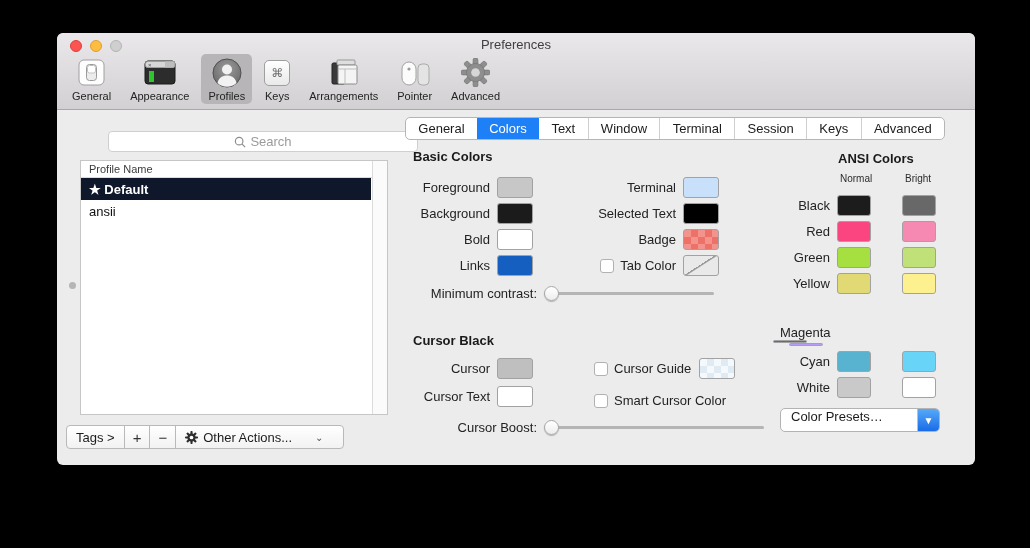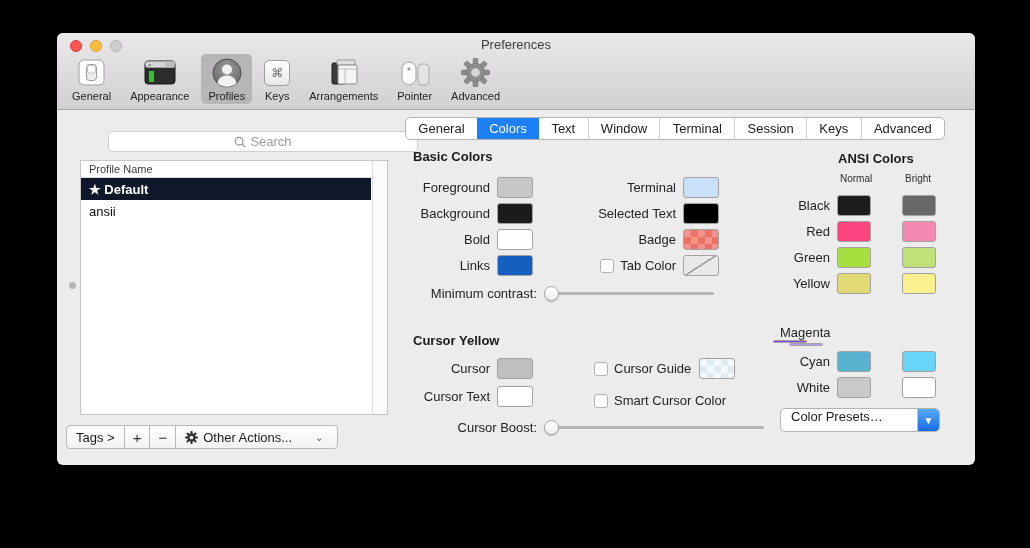--- a/index.html
+++ b/index.html
@@ -51,21 +51,21 @@
   .prow.selected { background:#0f172a; color:#fff;font-weight:bold; }
   .pane-dot { position:absolute; left:12px; top:249px; width:7px; height:7px;
               border-radius:50%; background:#b5b5b5; }
 
   .lfooter { position:absolute; left:9px; top:392px; display:flex; height:24px; }
   .fbtn { background:linear-gradient(#fff,#f2f2f2); border:1px solid #b9b9b9;
           font-size:13px; color:#1c1c1c; display:flex; align-items:center;
           padding:0 9px; margin-left:-1px; }
   .fbtn:first-child { margin-left:0; border-radius:4px 0 0 4px; }
   .fbtn.sym { font-size:15px; padding:0 8px; color:#333; }
-  .fbtn.actions { gap:5px; border-radius:0 4px 4px 0; padding-right:14px; }
+  .fbtn.actions { gap:5px; border-radius:0 4px 4px 0; padding-right:20px; }
   .fbtn .chev { font-size:10px; color:#555; margin-left:18px; }
 
   
   .tabs { position:absolute; left:348px; top:84px; width:540px; height:23px;
           display:flex; background:#fff; border:1px solid #b5b5b5; border-radius:5px;
           overflow:hidden; }
   .tab { flex:1 1 auto; display:flex; align-items:center; justify-content:center;
          font-size:13px; color:#1c1c1c; border-left:1px solid #cfcfcf; }
   .tab:first-child { border-left:none; }
   .tab.active { background:#1e80f6; color:#fff; border-left:none; }
@@ -291,21 +291,21 @@
   </div>
 
   <div class="crow" style="left:356px; top:250px; width:352px;">
     <span class="clabel w124">Minimum contrast:</span>
     <span class="slider" style="width:170px;">
       <span class="track"></span>
       <span class="knob"></span>
     </span>
   </div>
 
-  <div class="sec-title" style="left:356px; top:300px;">Cursor Yellow</div>
+  <div class="sec-title" style="left:356px; top:300px;">Cursor Black</div>
 
   <div class="crow" style="left:356px; top:325px;">
     <span class="clabel w77">Cursor</span>
     <span class="well" style="background: rgb(191, 191, 191);"></span>
   </div>
   <div class="crow" style="left:356px; top:353px;">
     <span class="clabel w77">Cursor Text</span>
     <span class="well" style="background: rgb(255, 255, 255);"></span>
   </div>
 

